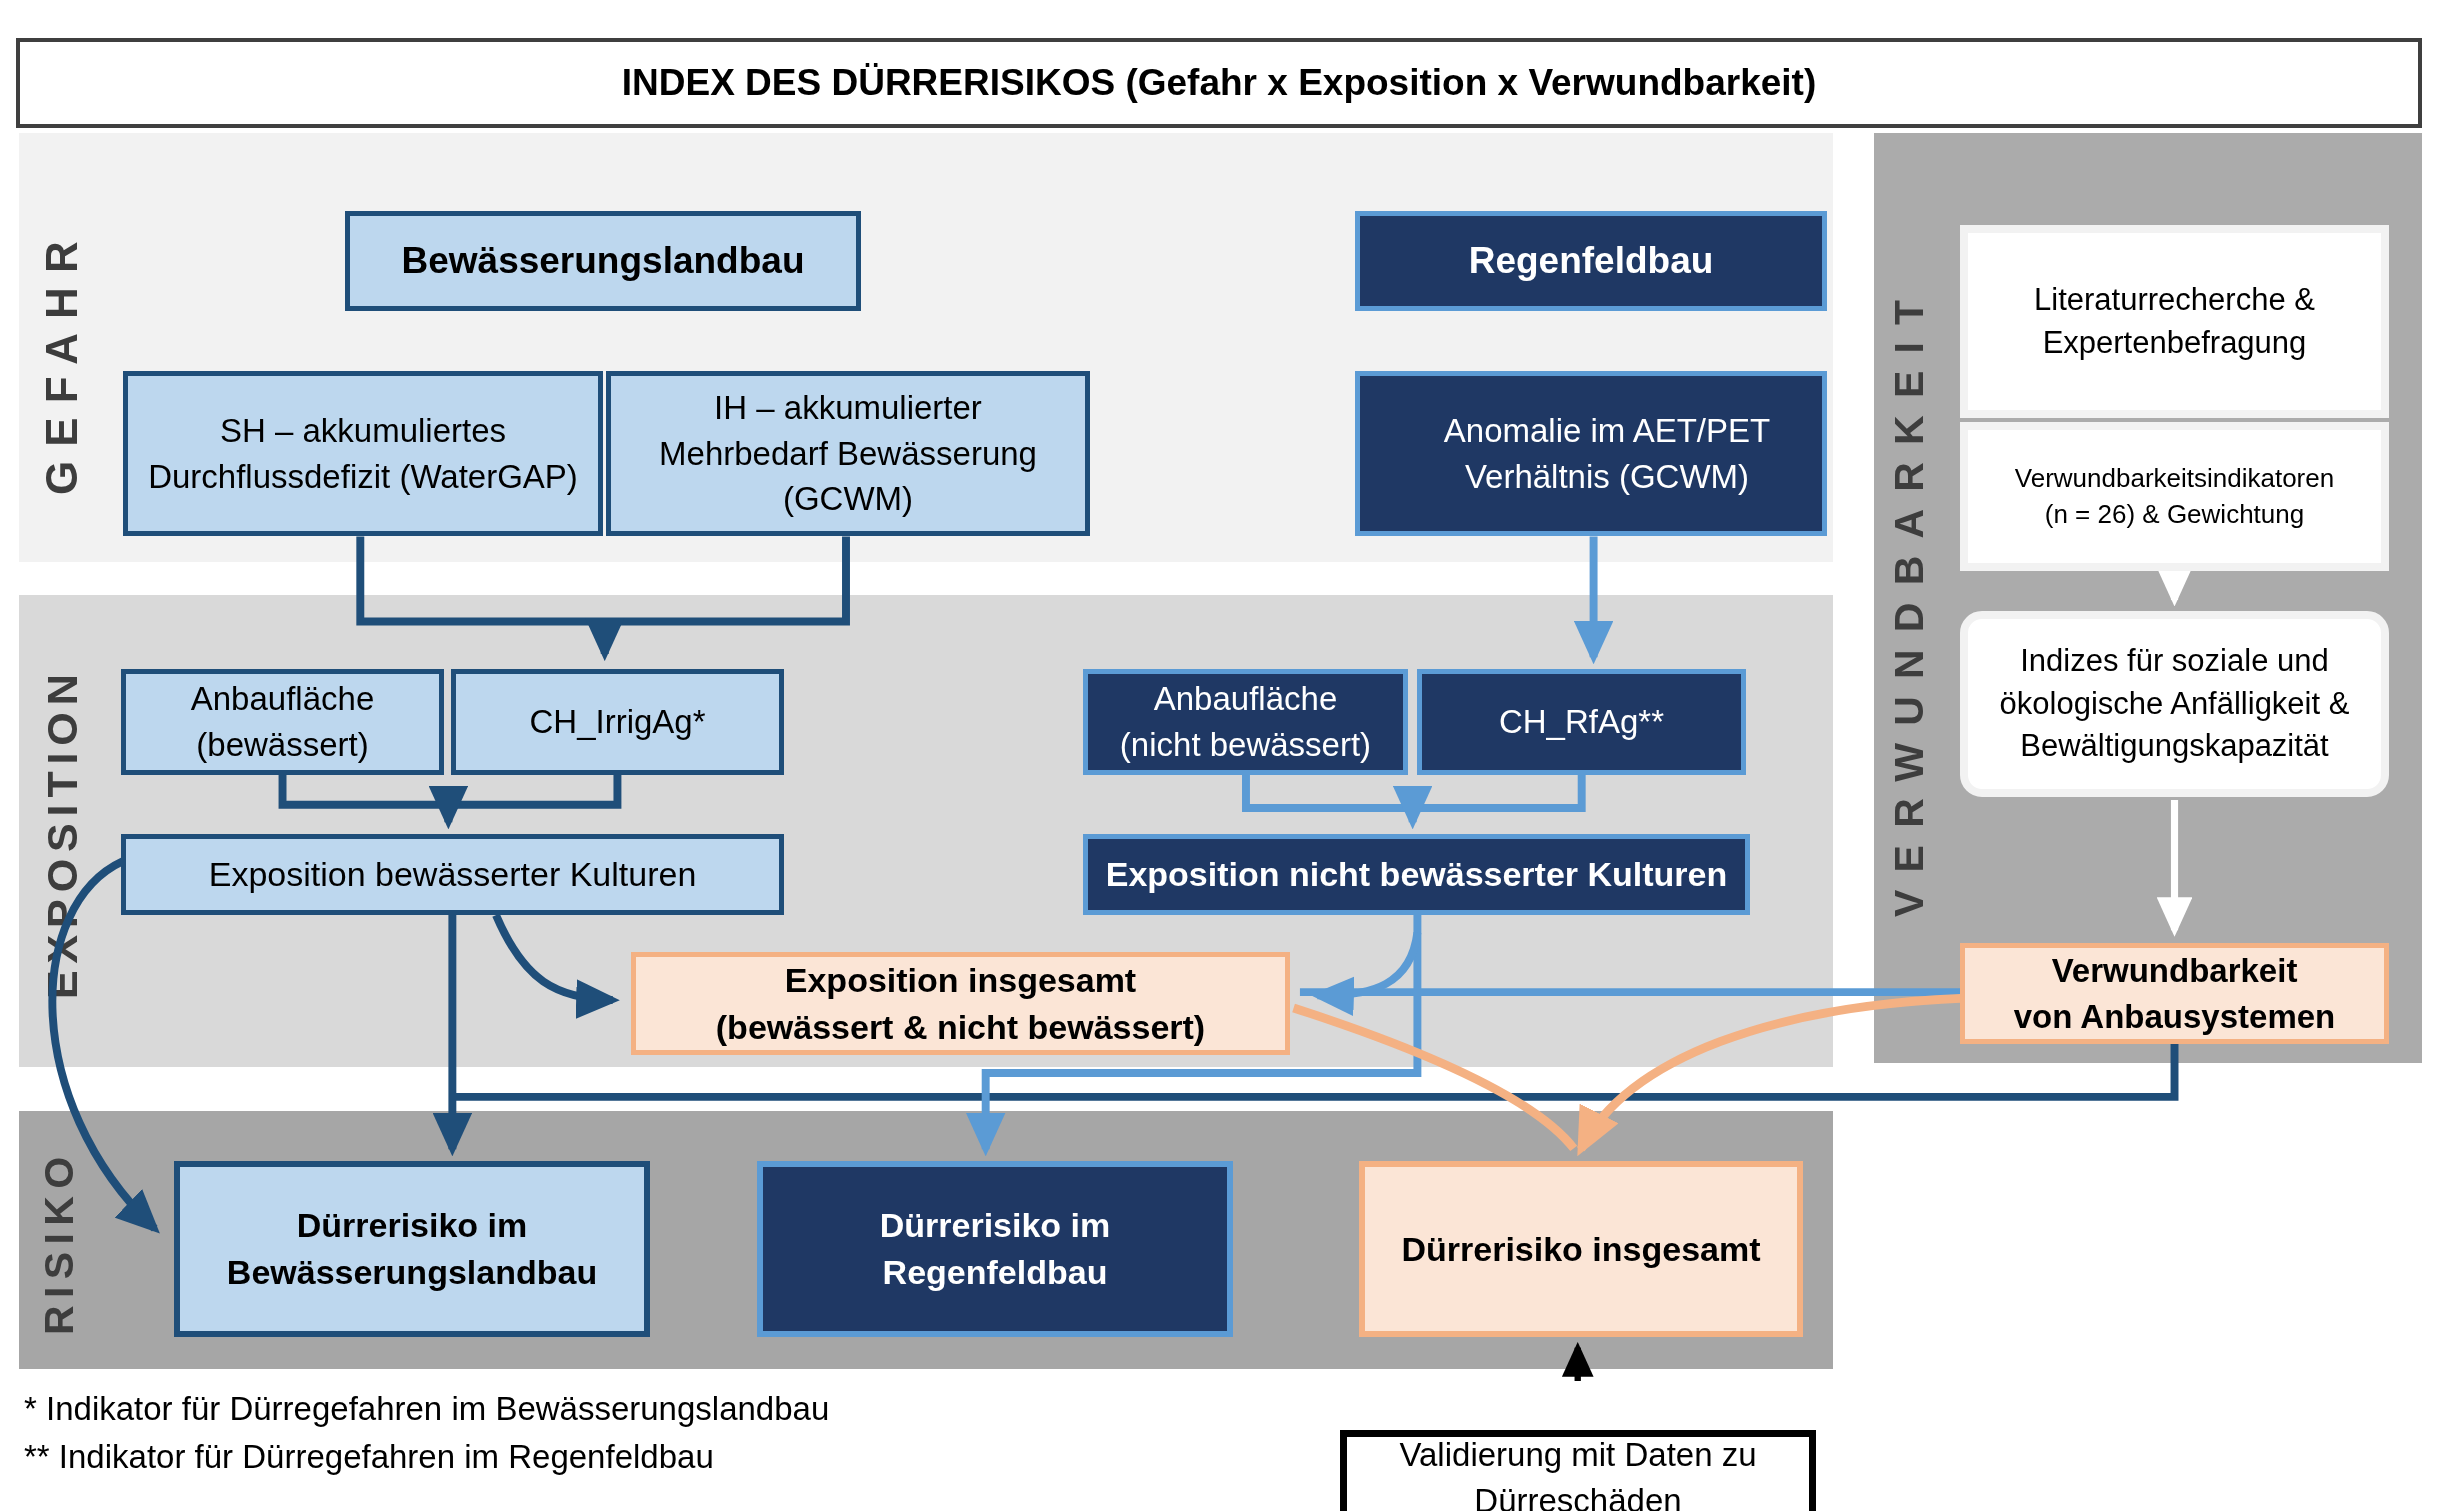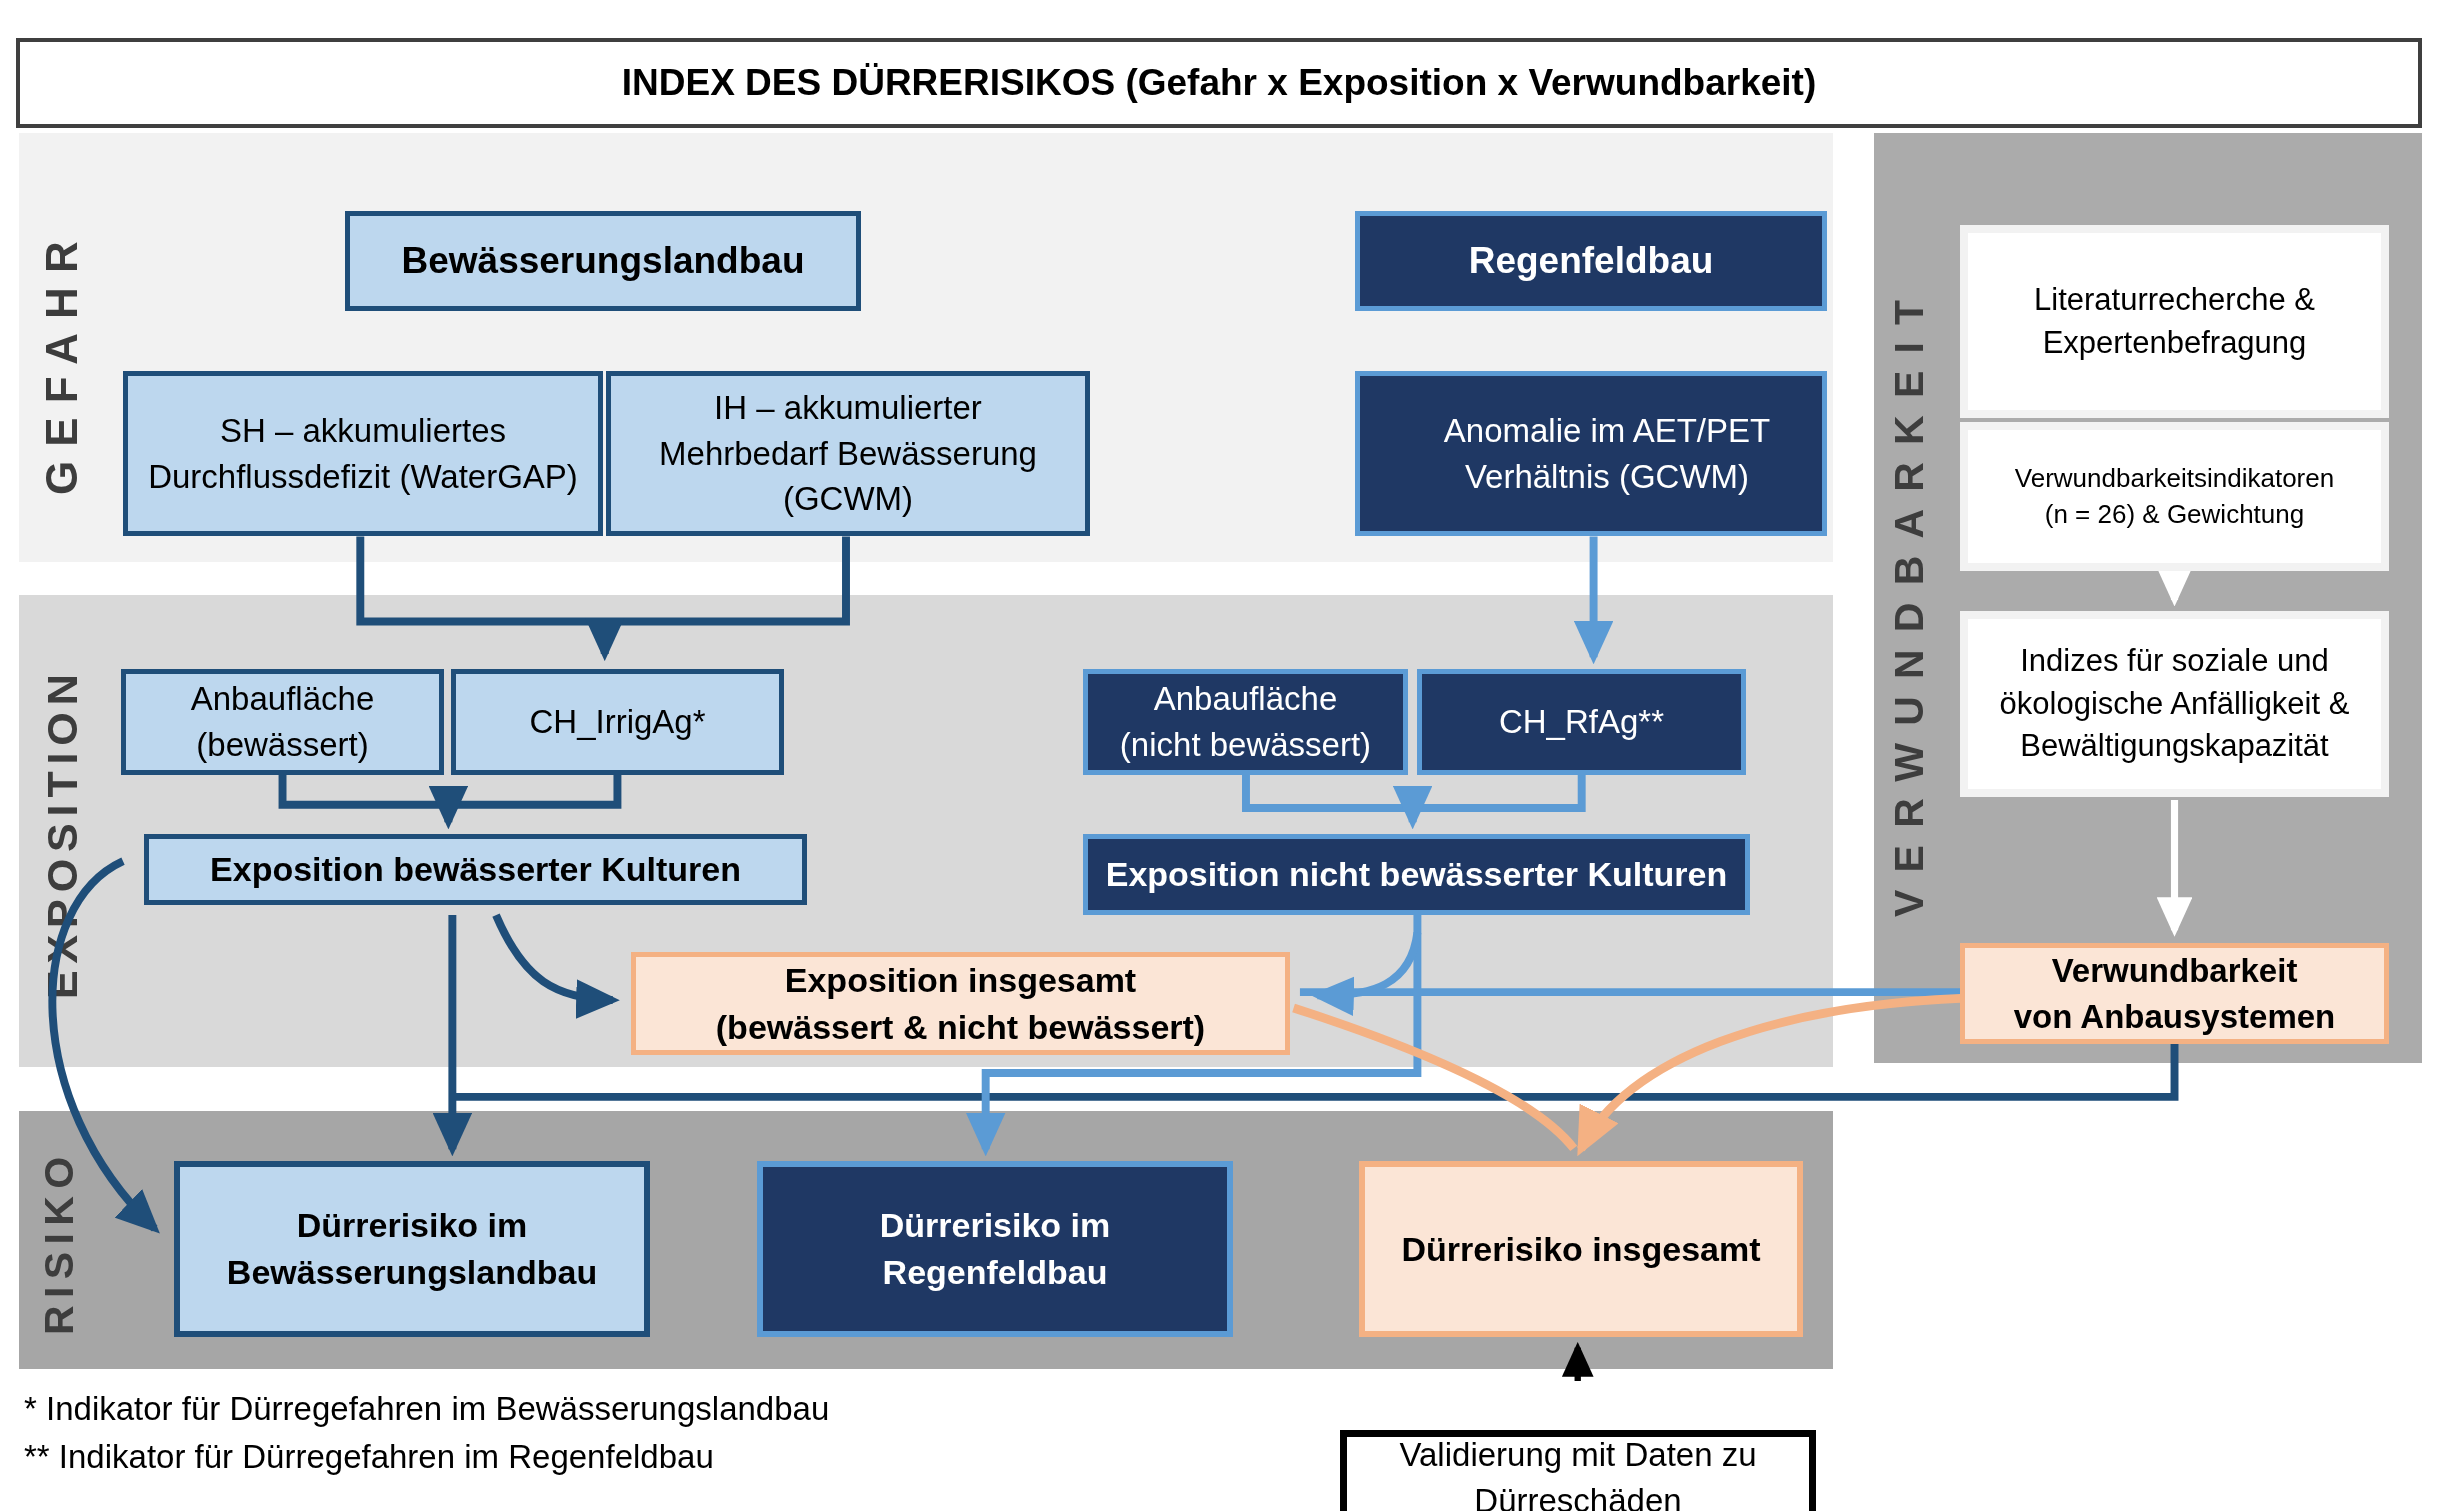--- a/index.html
+++ b/index.html
@@ -100,33 +100,33 @@
 Durchflussdefizit (WaterGAP)</div>
   <div class="box lb" style="left:606px; top:371px; width:484px; height:165px; font-size:33px;">IH – akkumulierter
 Mehrbedarf Bewässerung
 (GCWM)</div>
   <div class="box nv" style="left:1355px; top:371px; width:472px; height:165px; font-size:33px;padding-left:32px;">Anomalie im AET/PET
 Verhältnis (GCWM)</div>
 
   <div class="box lb" style="left:121px; top:669px; width:323px; height:106px; font-size:33px;">Anbaufläche
 (bewässert)</div>
   <div class="box lb" style="left:451px; top:669px; width:333px; height:106px; font-size:33px;">CH_IrrigAg*</div>
-  <div class="box lb" style="left:121px; top:834px; width:663px; height:71px; font-size:34px; font-weight:bold;margin-left:23px;">Exposition bewässerter Kulturen</div>
+  <div class="box lb" style="left:121px; top:834px; width:663px; height:81px; font-size:34px; font-weight:normal;">Exposition bewässerter Kulturen</div>
   <div class="box nv" style="left:1083px; top:669px; width:325px; height:106px; font-size:33px;">Anbaufläche
 (nicht bewässert)</div>
   <div class="box nv" style="left:1417px; top:669px; width:329px; height:106px; font-size:33px;">CH_RfAg**</div>
   <div class="box nv" style="left:1083px; top:834px; width:667px; height:81px; font-size:34px; font-weight:bold;">Exposition nicht bewässerter Kulturen</div>
   <div class="box pc" style="left:631px; top:952px; width:659px; height:103px; font-size:34px; font-weight:bold;">Exposition insgesamt
 (bewässert &amp; nicht bewässert)</div>
 
   <div class="box wh" style="left:1960px; top:183px; width:429px; height:193px; font-size:31px;margin-top:42px;">Literaturrecherche &amp;
 Expertenbefragung</div>
   <div class="box wh" style="left:1960px; top:422px; width:429px; height:149px; font-size:26px;">Verwundbarkeitsindikatoren
 (n = 26) &amp; Gewichtung</div>
-  <div class="box wh" style="left:1960px; top:611px; width:429px; height:186px; font-size:31px;">Indizes für soziale und
+  <div class="box wh" style="left:1960px; top:611px; width:429px; height:186px; font-size:31px;border-radius:22px;">Indizes für soziale und
 ökologische Anfälligkeit &amp;
 Bewältigungskapazität</div>
   <div class="box pc" style="left:1960px; top:943px; width:429px; height:101px; font-size:33px; font-weight:bold;">Verwundbarkeit
 von Anbausystemen</div>
 
   <div class="box lb" style="left:174px; top:1161px; width:476px; height:176px; font-size:34px; font-weight:bold; border-width:6.3px;">Dürrerisiko im
 Bewässerungslandbau</div>
   <div class="box nv" style="left:757px; top:1161px; width:476px; height:176px; font-size:34px; font-weight:bold; border-width:6.3px;">Dürrerisiko im
 Regenfeldbau</div>
   <div class="box pc" style="left:1359px; top:1161px; width:444px; height:176px; font-size:34px; font-weight:bold; border-width:6.3px;">Dürrerisiko insgesamt</div>

